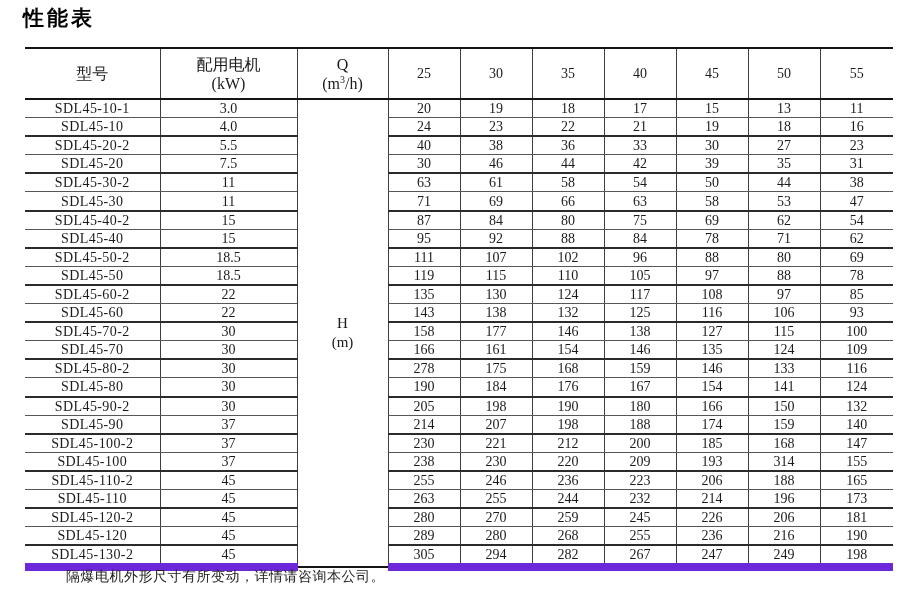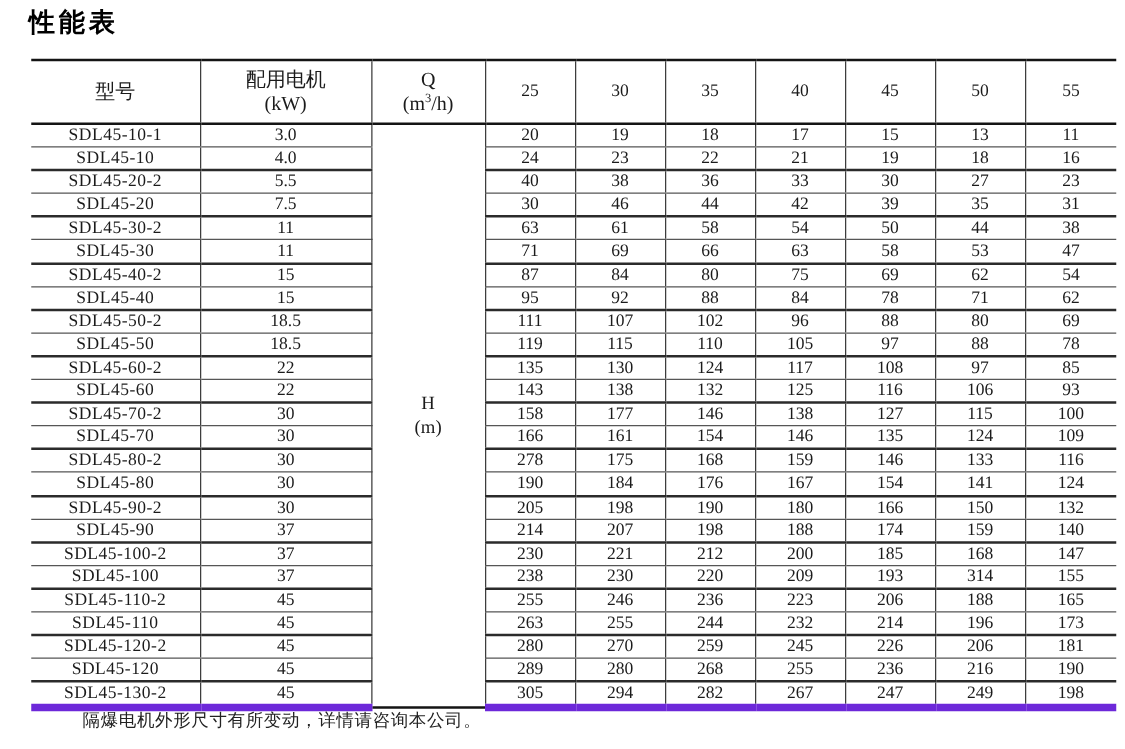--- a/index.html
+++ b/index.html
@@ -56,21 +56,21 @@
     line-height: 19px;
   }
   thead th.c-flow { font-size: 14px; }
   tbody td {
     height: 17.1px;
     line-height: 17px;
     font-size: 14px;
     border-bottom: 1px solid #565656;
   }
   tbody tr.pair-end td { border-bottom: 2px solid #2b2b2b; }
-  tbody tr.last-row td { border-bottom: 6px solid #6d28d9; }
+  tbody tr.last-row td { border-bottom: 8px solid #6d28d9; }
   td.model { letter-spacing: 0.4px; font-size: 14px; }
   td.hcell {
     font-size: 15px;
     line-height: 19px;
     border-bottom: 2px solid #141414;
     background: #ffffff;
   }
   .sup {
     font-size: 10px;
     vertical-align: super;

